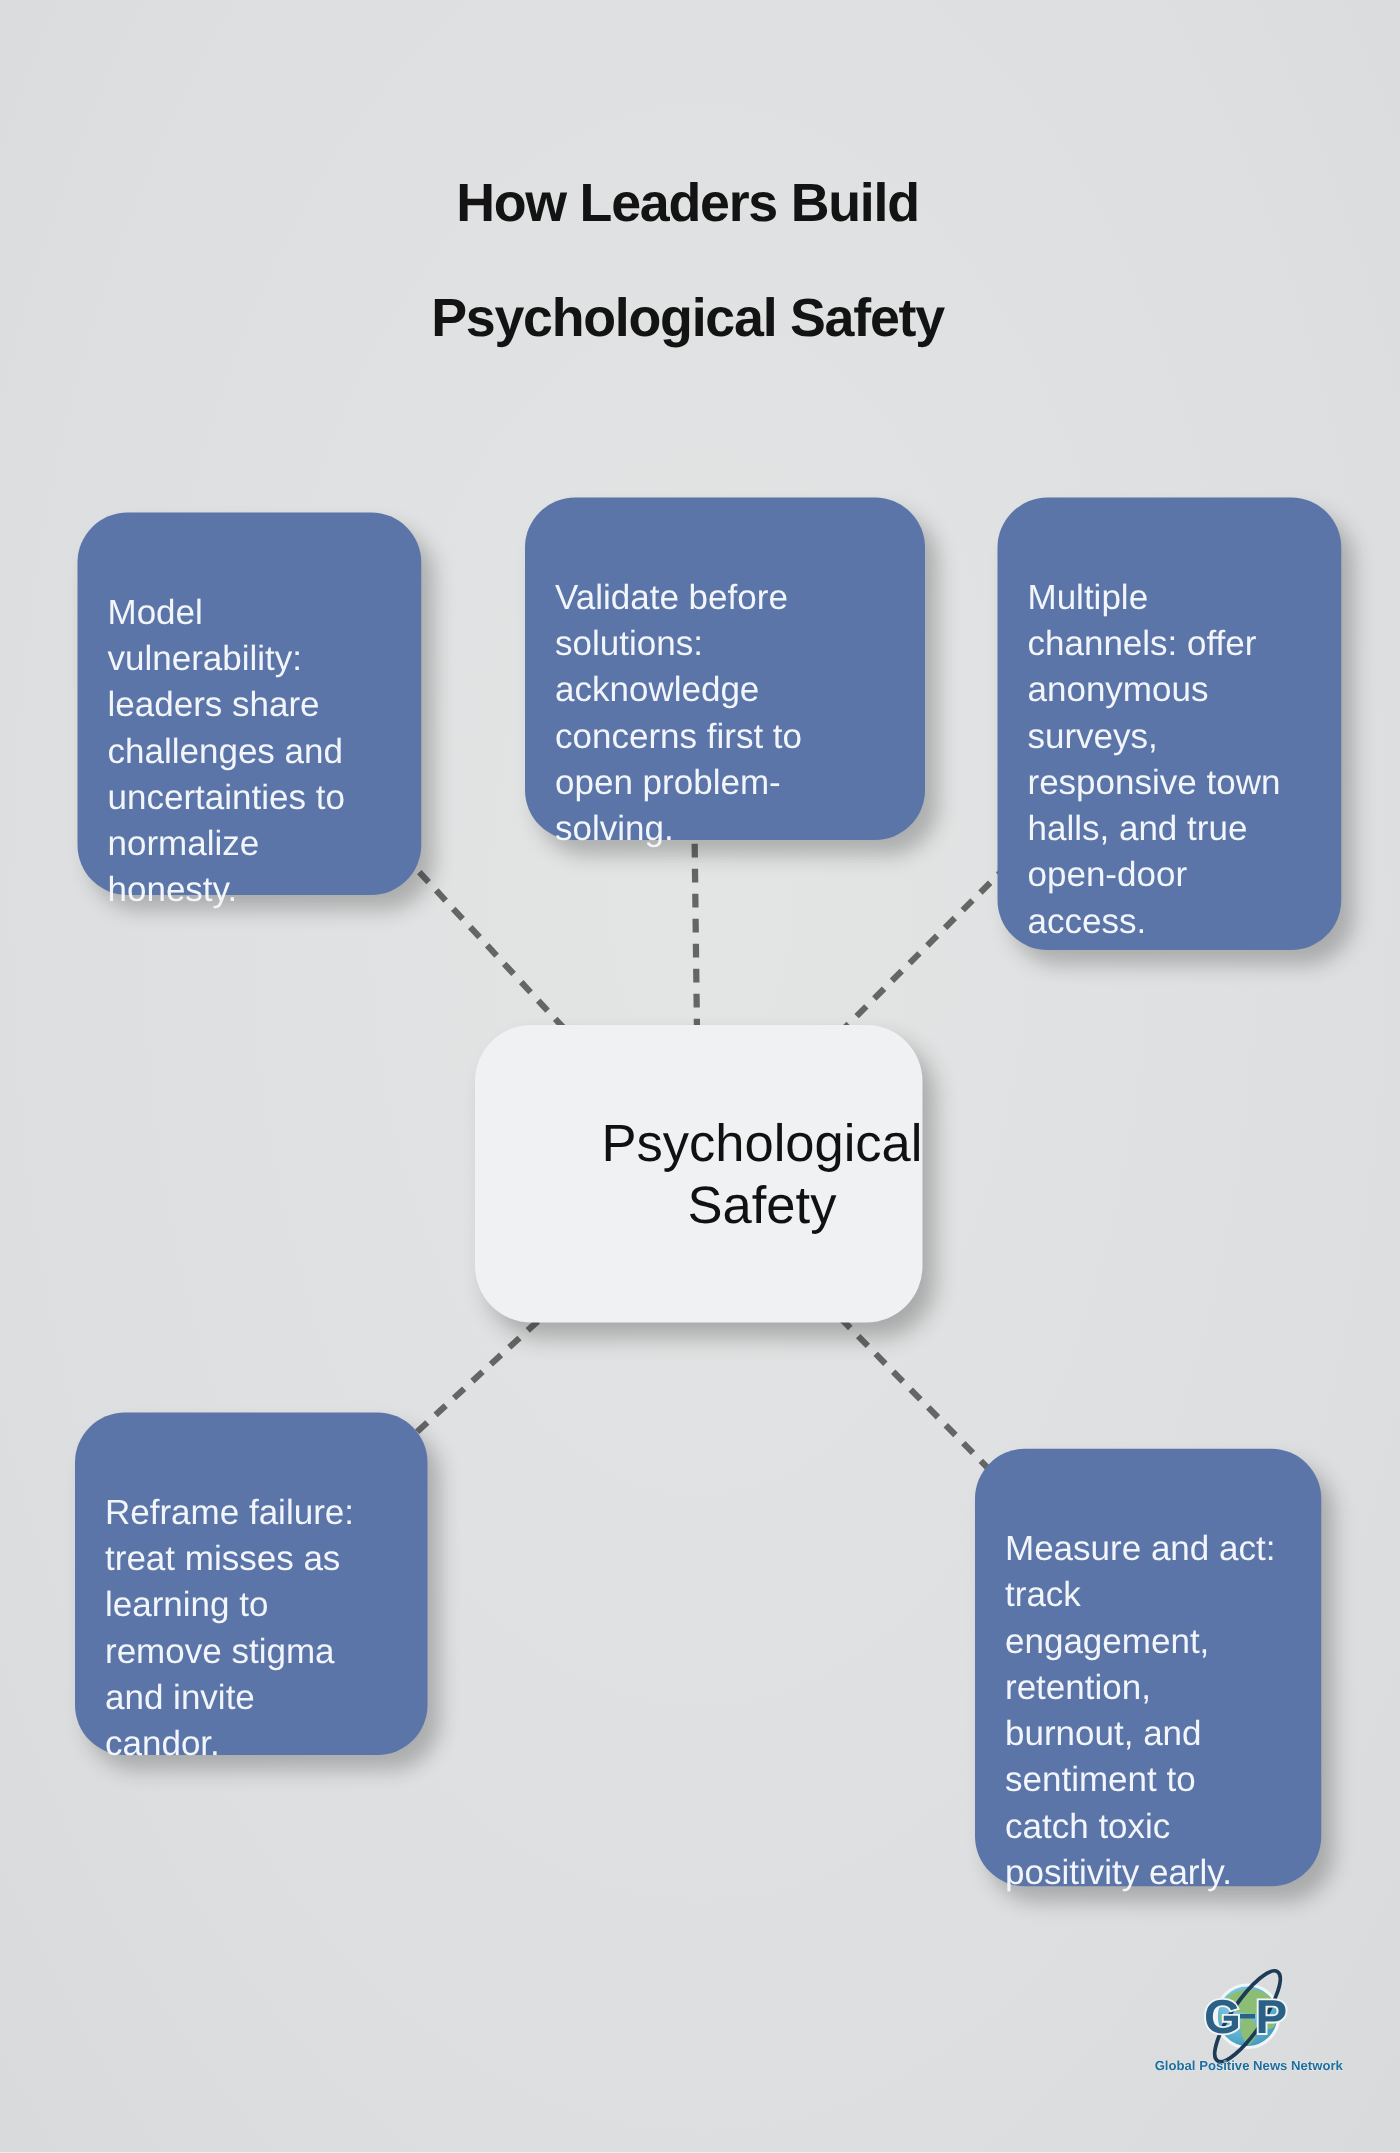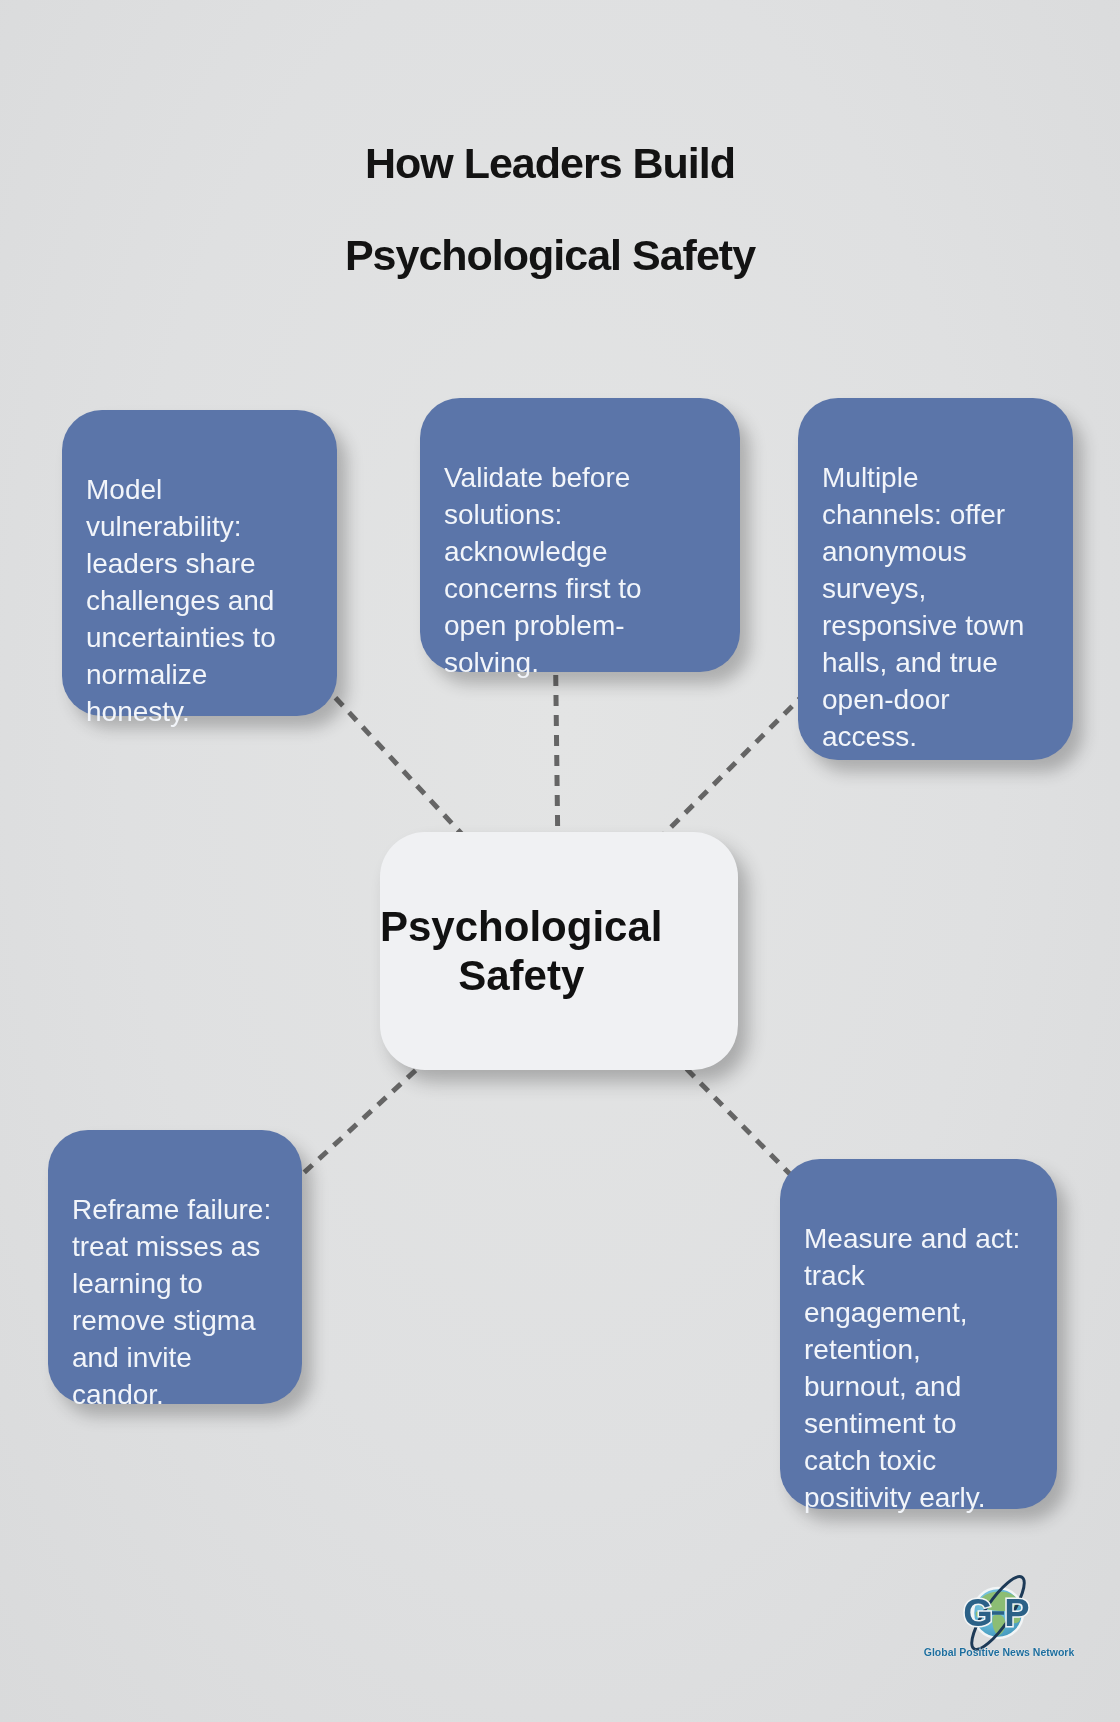--- a/index.html
+++ b/index.html
@@ -32,34 +32,33 @@
     color: #f2f5fa;
     font-size: 28px;
     line-height: 37px;
     padding: 24px;
     box-sizing: border-box;
     white-space: pre-line;
   }
   .node-tl { left: 62px;  top: 398px;  width: 275px; height: 306px; margin-top: 12px; }
   .node-tm { left: 420px; top: 398px;  width: 320px; height: 274px; }
   .node-tr { left: 782px; top: 398px;  width: 275px; height: 362px; margin-left: 16px; }
-  .node-bl { left: 48px;  top: 1130px; width: 254px; height: 274px; }
+  .node-bl { left: 60px;  top: 1130px; width: 282px; height: 274px; }
   .node-br { left: 780px; top: 1159px; width: 277px; height: 350px; }
   .center-node {
     position: absolute;
     left: 380px; top: 820px; width: 358px; height: 238px;
     background: #f0f1f3;
     border-radius: 45px;
     box-shadow: 10px 12px 18px rgba(40,40,40,0.30);
-    display: flex; align-items: center; justify-content: flex-start;
+    display: flex; align-items: center; justify-content: flex-end;
     text-align: center;
-    font-size: 42px; font-weight: 700; line-height: 49px;
+    font-size: 42px; font-weight: 400; line-height: 49px;
     color: #111;
     white-space: pre-line;
-    margin-top: 12px;
   }
   .logo {
     position: absolute;
     left: 876px; top: 1566px;
   }
 </style>
 </head>
 <body>
 
 <svg class="connectors" width="1120" height="1722" viewBox="0 0 1120 1722">

